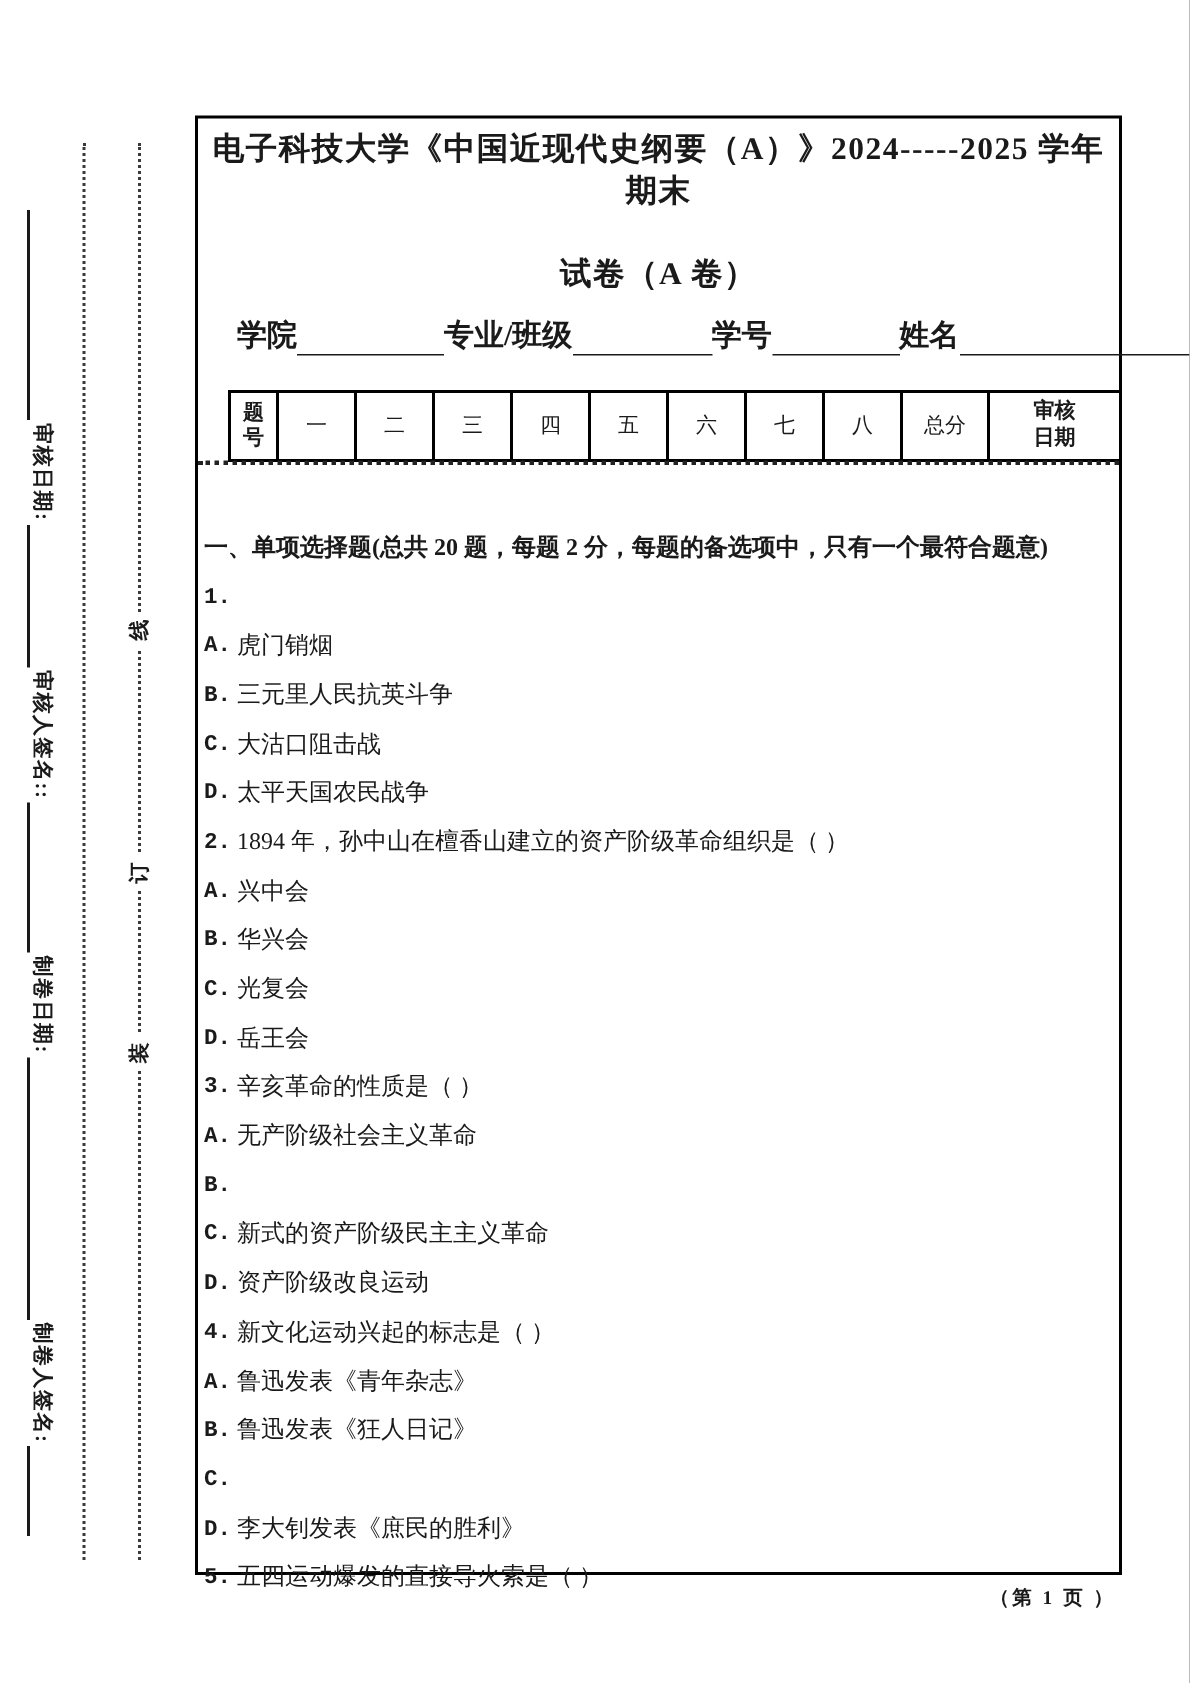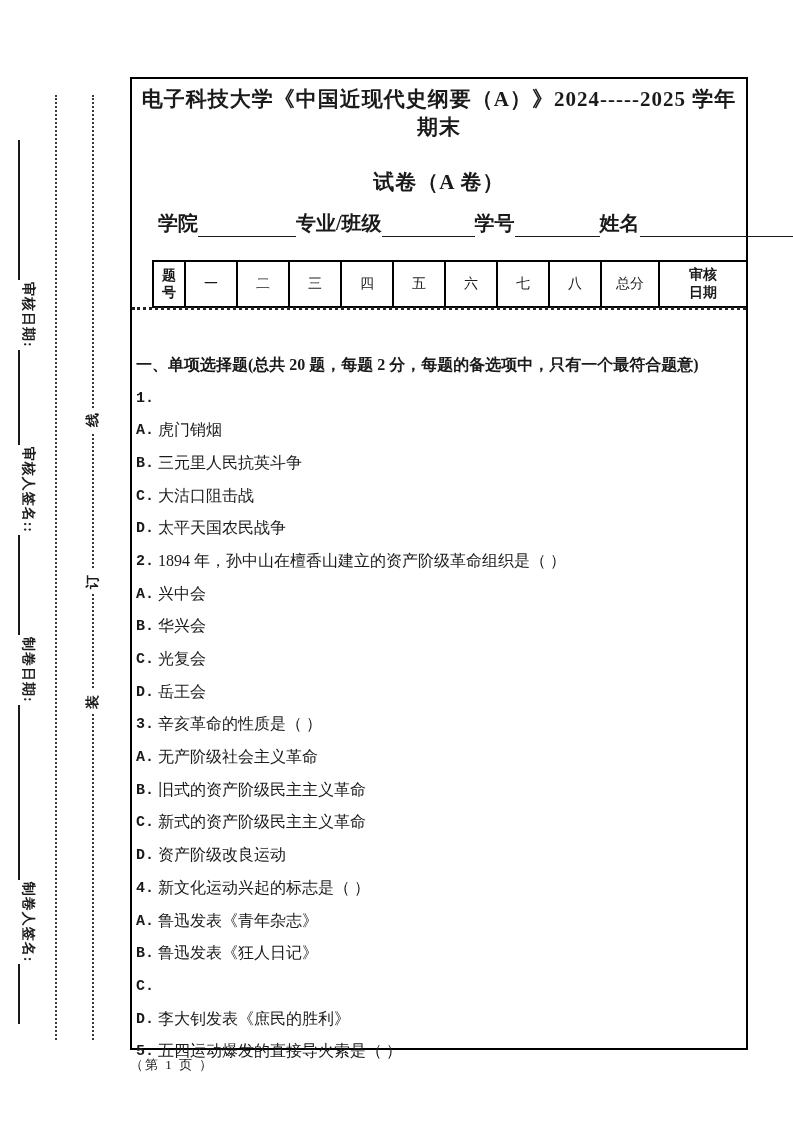--- a/index.html
+++ b/index.html
@@ -80,21 +80,21 @@
     height:32.7px;display:flex;align-items:center;white-space:nowrap;
   }
   .pfx{
     flex:0 0 22px;font-family:"Liberation Mono","DejaVu Sans Mono",monospace;
     font-size:15px;font-weight:600;
   }
   .section{font-weight:600;}
 
   .footer{
     position:absolute;left:130px;width:614px;top:1056px;
-    text-align:left;font-size:13px;font-weight:normal;letter-spacing:2px;
+    text-align:right;font-size:13px;font-weight:bold;letter-spacing:2px;
   }
 </style>
 </head>
 <body>
 
 <div class="page">
 
   <div class="vdots outer"></div>
   <div class="vdots inner"></div>
   <div class="bind-char" style="top:408px;">线</div>
@@ -196,21 +196,20 @@
       <div class="line">
           <span class="pfx">3.</span>
           <span>辛亥革命的性质是（  ）</span>
         </div>
       <div class="line">
           <span class="pfx">A.</span>
           <span>无产阶级社会主义革命</span>
         </div>
       <div class="line">
           <span class="pfx">B.</span>
-          <span>旧式的资产阶级民主主义革命</span>
         </div>
       <div class="line">
           <span class="pfx">C.</span>
           <span>新式的资产阶级民主主义革命</span>
         </div>
       <div class="line">
           <span class="pfx">D.</span>
           <span>资产阶级改良运动</span>
         </div>
 

